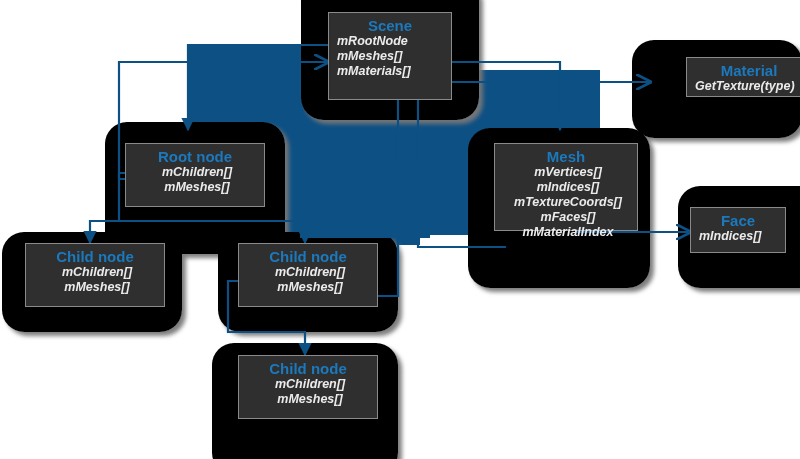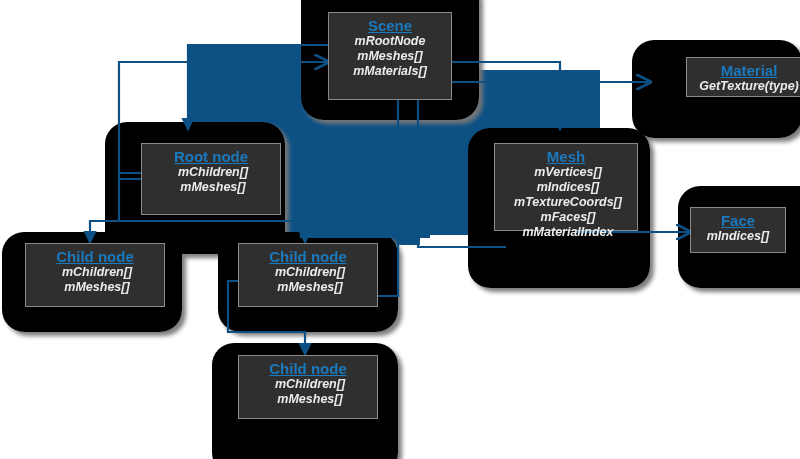--- a/index.html
+++ b/index.html
@@ -21,36 +21,35 @@
     box-sizing:border-box;
     color:#e8e8e8;
     padding:4px 8px 6px 8px;
   }
   .ntitle{
     display:block;
     text-align:center;
     color:#1b79bd;
     font-weight:bold;
     font-size:15px;
-    text-decoration:underline;
     line-height:17px;
     white-space:nowrap;
   }
   .nfield{
     display:block;
     font-style:italic;
     font-weight:bold;
     font-size:12.5px;
     line-height:15px;
     color:#ebebeb;
     white-space:nowrap;
     text-align:center;
     padding-left:4px;
   }
-  .nfield.center{text-align:center;padding-left:0;}
+  .nfield.center{text-align:left;padding-left:0;}
   .nfield.sp{margin-top:0;}
 
   
   .annot{
     position:absolute;
     color:#123f6e;
     font-style:italic;
     font-weight:bold;
     font-size:9.5px;
     line-height:11px;
@@ -146,21 +145,21 @@
       <span class="nfield center">mRootNode</span>
       <span class="nfield center">mMeshes[]</span>
       <span class="nfield center sp">mMaterials[]</span>
     </div>
 
     <div class="nodebox" style="left:650px;top:57px;width:126px;height:40px;margin-left:36px;">
       <span class="ntitle">Material</span>
       <span class="nfield center">GetTexture(type)</span>
     </div>
 
-    <div class="nodebox" style="left:125px;top:143px;width:140px;height:72px;margin-left:16px;">
+    <div class="nodebox" style="left:125px;top:143px;width:140px;height:64px;">
       <span class="ntitle">Root node</span>
       <span class="nfield">mChildren[]</span>
       <span class="nfield">mMeshes[]</span>
     </div>
 
     <div class="nodebox" style="left:494px;top:143px;width:144px;height:88px;">
       <span class="ntitle">Mesh</span>
       <span class="nfield">mVertices[]</span>
       <span class="nfield">mIndices[]</span>
       <span class="nfield">mTextureCoords[]</span>

